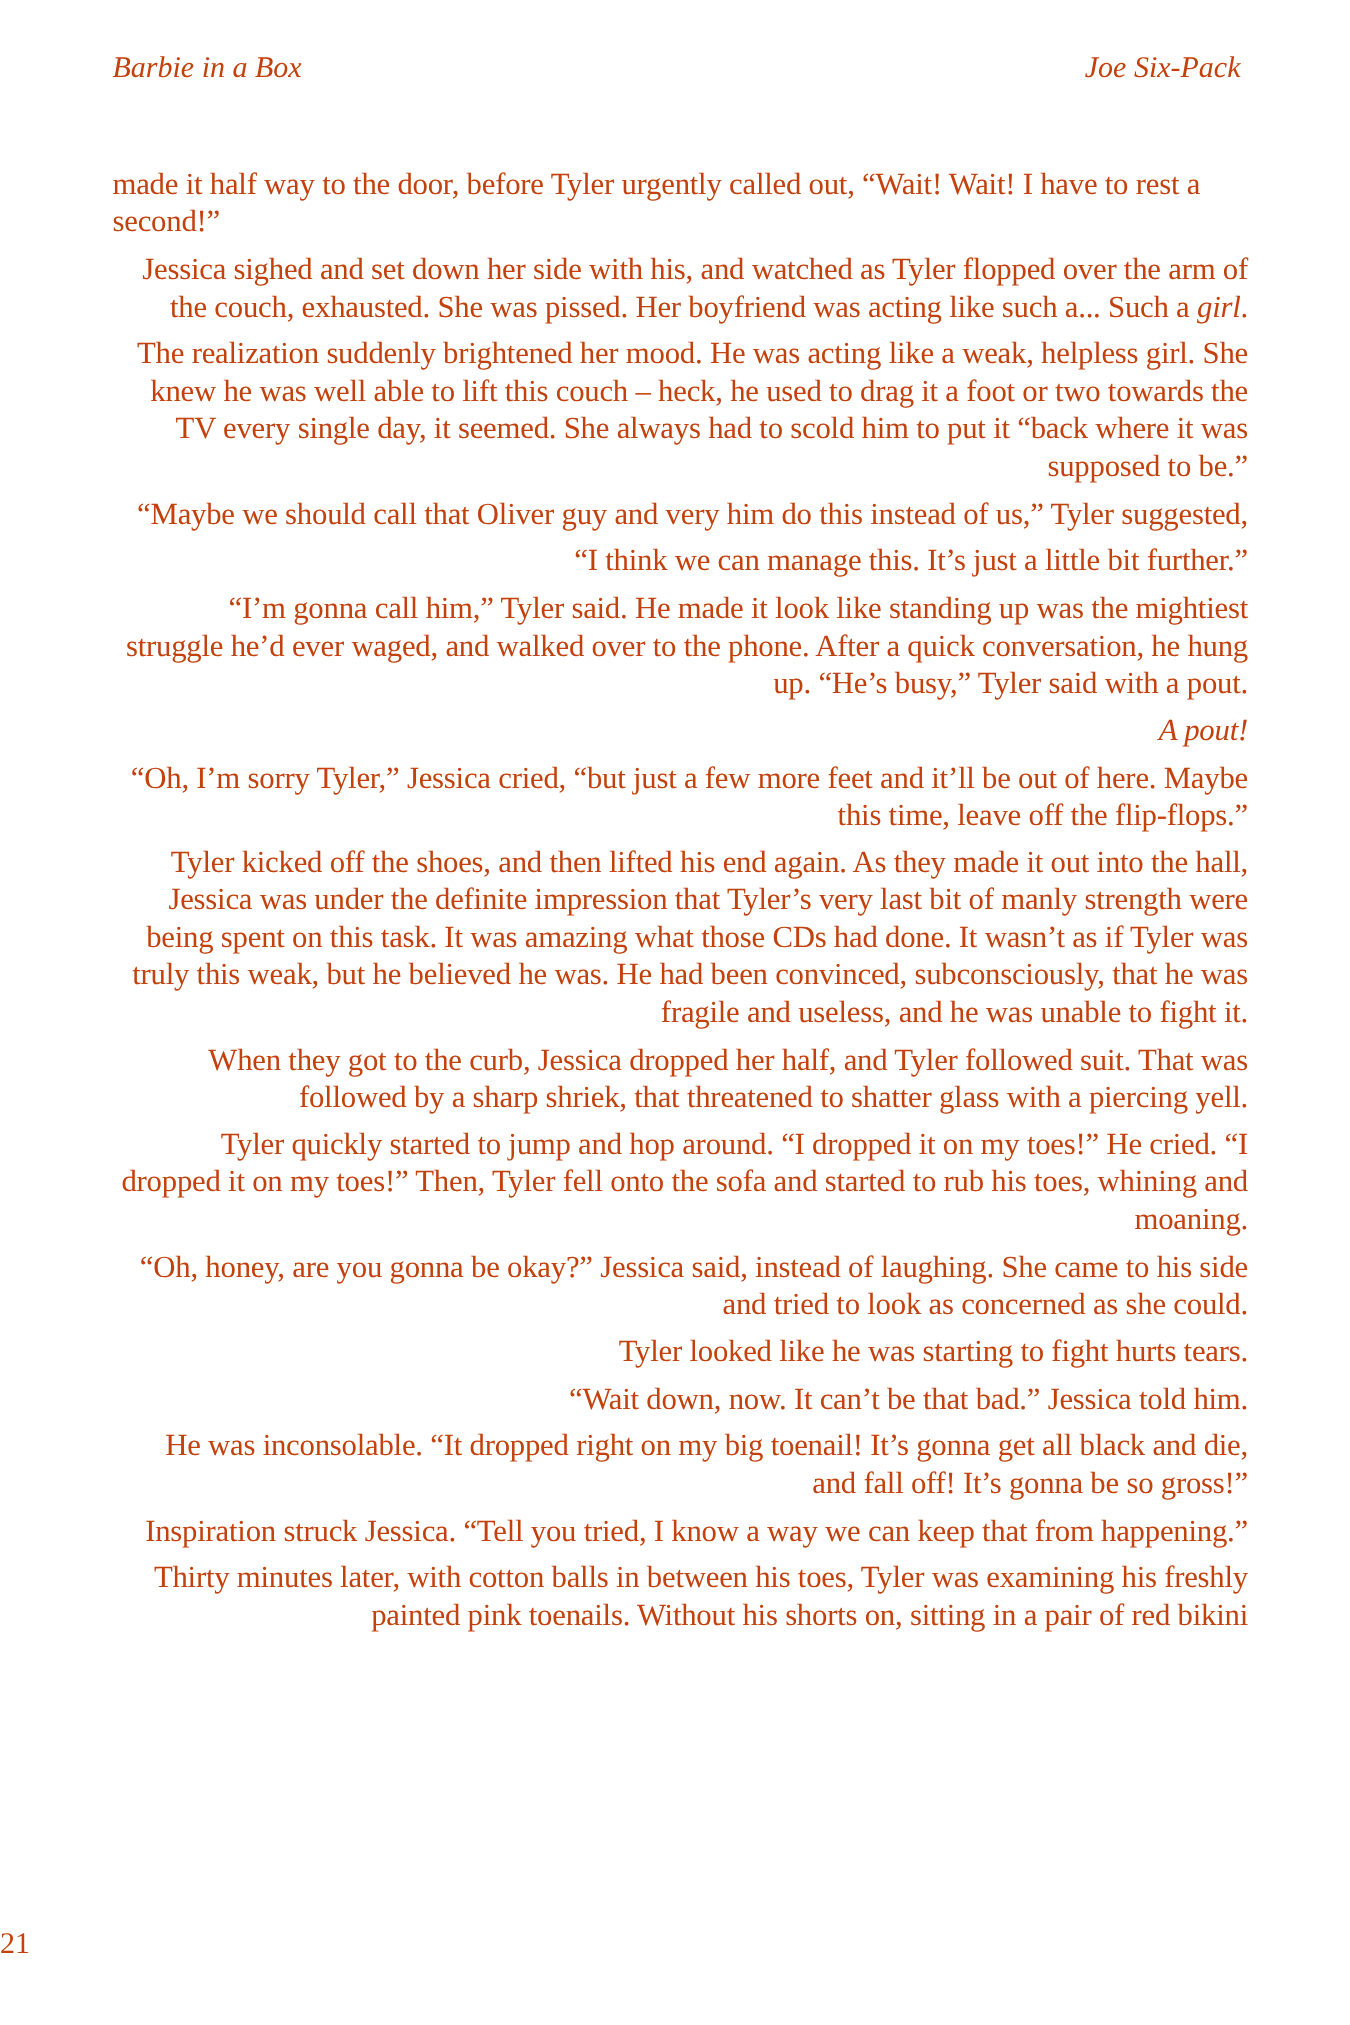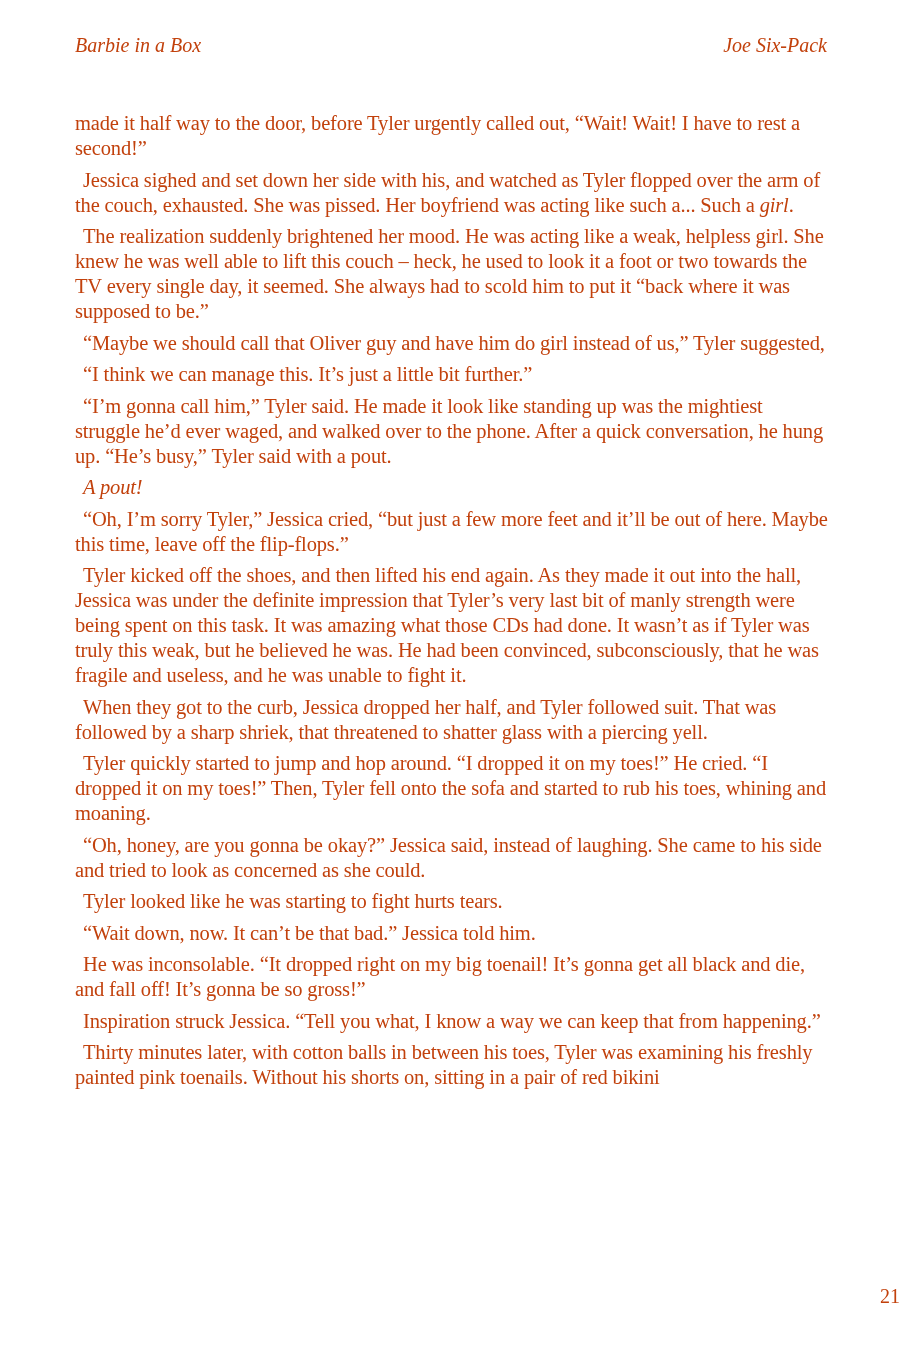--- a/index.html
+++ b/index.html
@@ -39,61 +39,62 @@
     margin-top: 44px;
   }
   .page-body p {
     margin: 6.5px 0 0 0;
   }
   .page-body p.first {
     margin-top: 0;
   }
   .page-body p.indent {
     text-indent: 8px;
+    text-align: right;
   }
   .italic {
     font-style: italic;
   }
   .page-footer {
     position: absolute;
     top: 1284px;
     left: 0;
     width: 900px;
-    text-align: right;
+    text-align: left;
     font-size: 20px;
     line-height: 24px;
   }
 </style>
 </head>
 <body>
 
 <div class="page">
 
   <div class="running-header">
     <span>Barbie in a Box</span>
     <span>Joe Six-Pack</span>
   </div>
 
   <div class="page-body">
       <p class="first "><span>made it half way to the door, before Tyler urgently called out, “Wait! Wait! I have to rest a second!”</span></p>
       <p class="indent"><span>Jessica sighed and set down her side with his, and watched as Tyler flopped over the arm of the couch, exhausted. She was pissed. Her boyfriend was acting like such a... Such a </span><span class="italic">girl</span><span>.</span></p>
-      <p class="indent"><span>The realization suddenly brightened her mood. He was acting like a weak, helpless girl. She knew he was well able to lift this couch – heck, he used to look it a foot or two towards the TV every single day, it seemed. She always had to scold him to put it “back where it was supposed to be.”</span></p>
-      <p class="indent"><span>“Maybe we should call that Oliver guy and have him do girl instead of us,” Tyler suggested,</span></p>
+      <p class="indent"><span>The realization suddenly brightened her mood. He was acting like a weak, helpless girl. She knew he was well able to lift this couch – heck, he used to drag it a foot or two towards the TV every single day, it seemed. She always had to scold him to put it “back where it was supposed to be.”</span></p>
+      <p class="indent"><span>“Maybe we should call that Oliver guy and very him do this instead of us,” Tyler suggested,</span></p>
       <p class="indent"><span>“I think we can manage this. It’s just a little bit further.”</span></p>
       <p class="indent"><span>“I’m gonna call him,” Tyler said. He made it look like standing up was the mightiest struggle he’d ever waged, and walked over to the phone. After a quick conversation, he hung up. “He’s busy,” Tyler said with a pout.</span></p>
       <p class="indent"><span class="italic">A pout!</span></p>
       <p class="indent"><span>“Oh, I’m sorry Tyler,” Jessica cried, “but just a few more feet and it’ll be out of here. Maybe this time, leave off the flip-flops.”</span></p>
       <p class="indent"><span>Tyler kicked off the shoes, and then lifted his end again. As they made it out into the hall, Jessica was under the definite impression that Tyler’s very last bit of manly strength were being spent on this task. It was amazing what those CDs had done. It wasn’t as if Tyler was truly this weak, but he believed he was. He had been convinced, subconsciously, that he was fragile and useless, and he was unable to fight it.</span></p>
       <p class="indent"><span>When they got to the curb, Jessica dropped her half, and Tyler followed suit. That was followed by a sharp shriek, that threatened to shatter glass with a piercing yell.</span></p>
       <p class="indent"><span>Tyler quickly started to jump and hop around. “I dropped it on my toes!” He cried. “I dropped it on my toes!” Then, Tyler fell onto the sofa and started to rub his toes, whining and moaning.</span></p>
       <p class="indent"><span>“Oh, honey, are you gonna be okay?” Jessica said, instead of laughing. She came to his side and tried to look as concerned as she could.</span></p>
       <p class="indent"><span>Tyler looked like he was starting to fight hurts tears.</span></p>
       <p class="indent"><span>“Wait down, now. It can’t be that bad.” Jessica told him.</span></p>
       <p class="indent"><span>He was inconsolable. “It dropped right on my big toenail! It’s gonna get all black and die, and fall off! It’s gonna be so gross!”</span></p>
-      <p class="indent"><span>Inspiration struck Jessica. “Tell you what, I know a way we can keep that from happening.”</span></p>
+      <p class="indent"><span>Inspiration struck Jessica. “Tell you tried, I know a way we can keep that from happening.”</span></p>
       <p class="indent"><span>Thirty minutes later, with cotton balls in between his toes, Tyler was examining his freshly painted pink toenails. Without his shorts on, sitting in a pair of red bikini</span></p>
     </div>
 
   <div class="page-footer">
     <span>21</span>
   </div>
 
 </div>
 
 </body></html>

